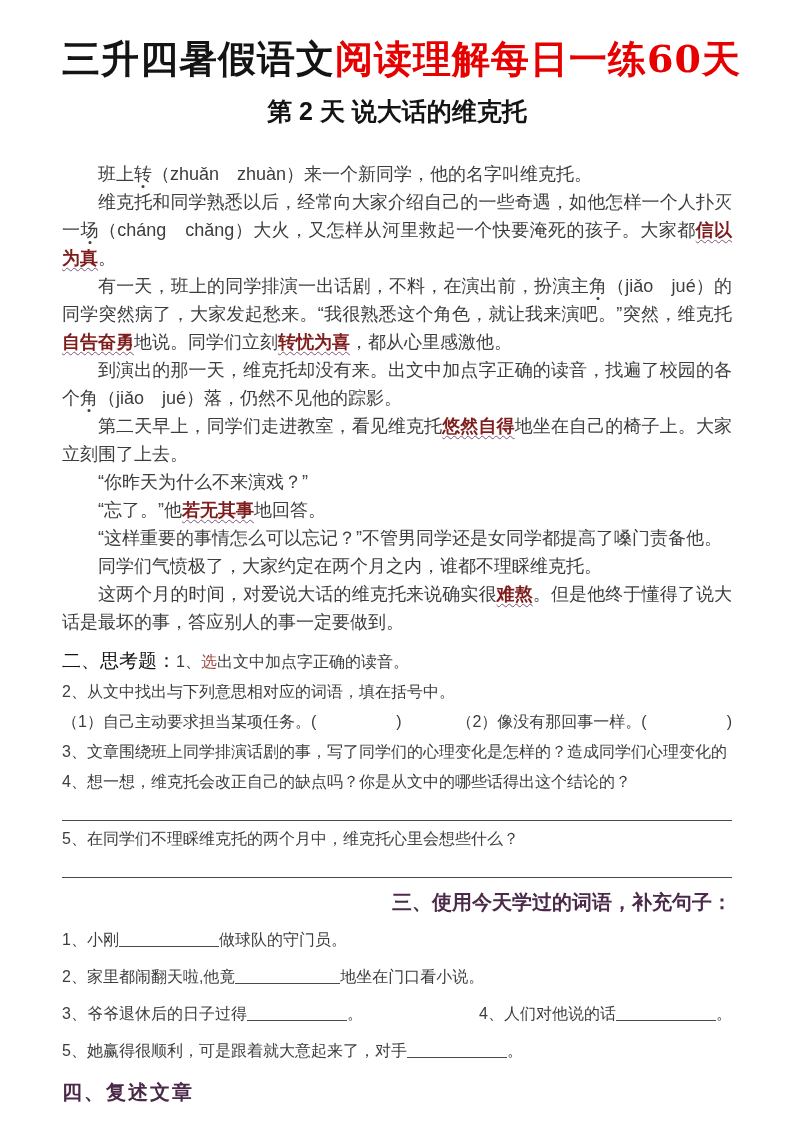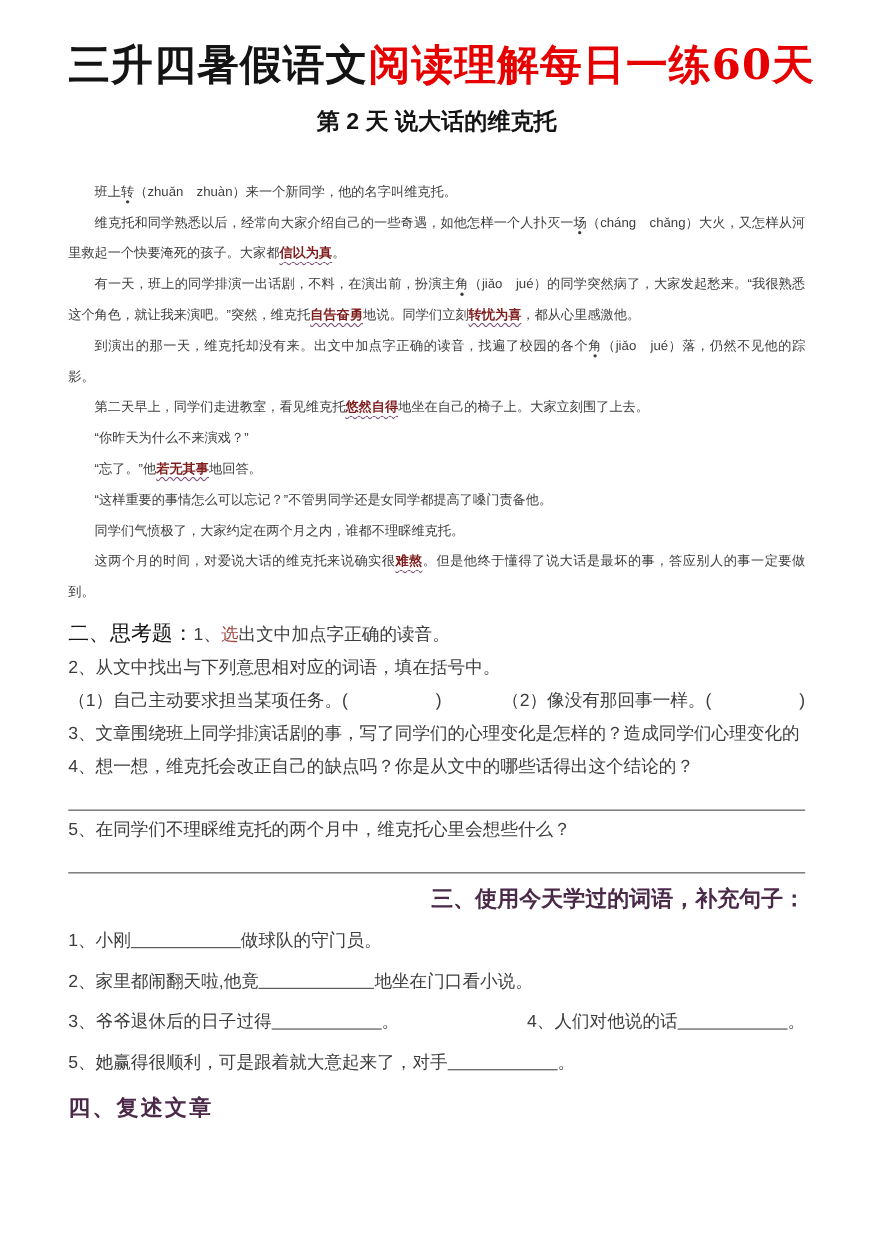--- a/index.html
+++ b/index.html
@@ -24,29 +24,29 @@
     line-height:50px;
     letter-spacing:1px;
     color:#141414;
     white-space:nowrap;
   }
   .title .red{color:#e60000;}
   .subtitle{
     margin:10px 0 0 0;
     text-align:center;
     font-weight:700;
-    font-size:21px;
+    font-size:25px;
     line-height:34px;
     color:#141414;
   }
   
   .story{margin-top:32px;}
   .story p{
     margin:0;
-    font-size:12px;
+    font-size:18px;
     line-height:28px;
     text-indent:2em;
     text-align:justify;
   }
   .kw{
     font-weight:700;
     color:#7f1d1d;
     text-decoration:underline wavy #7c5578 1px;
     text-underline-offset:3px;
   }

